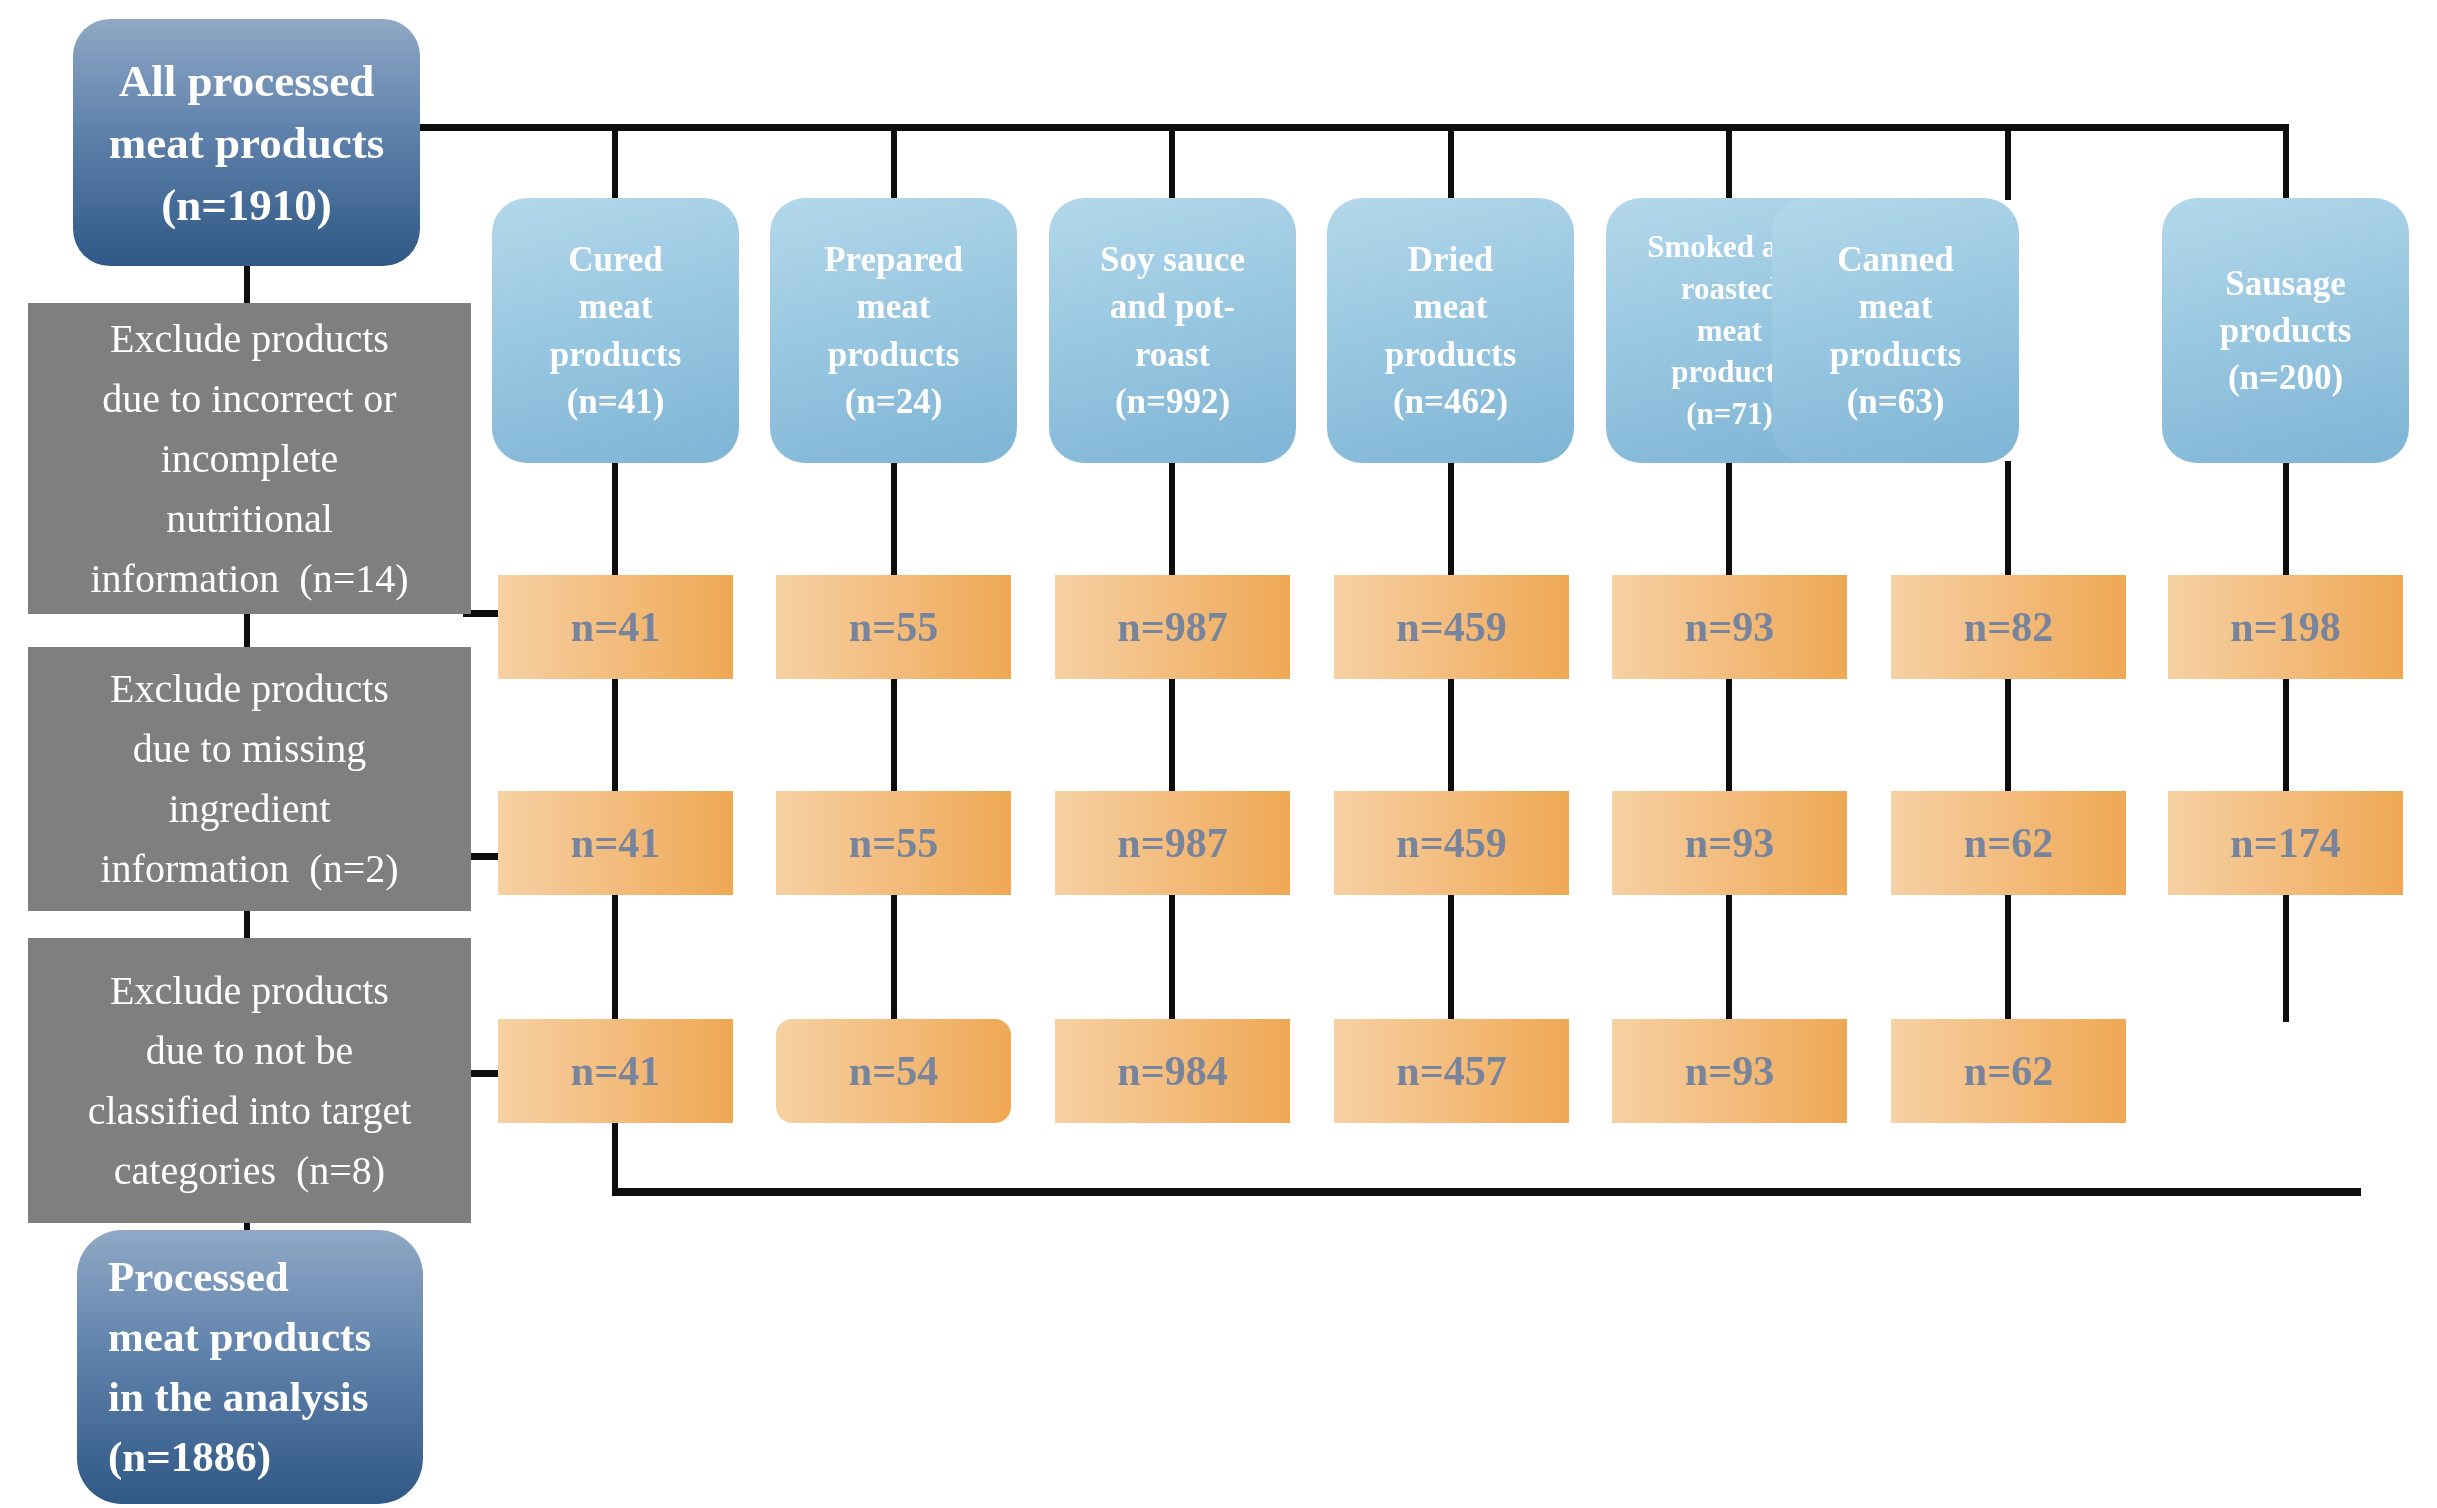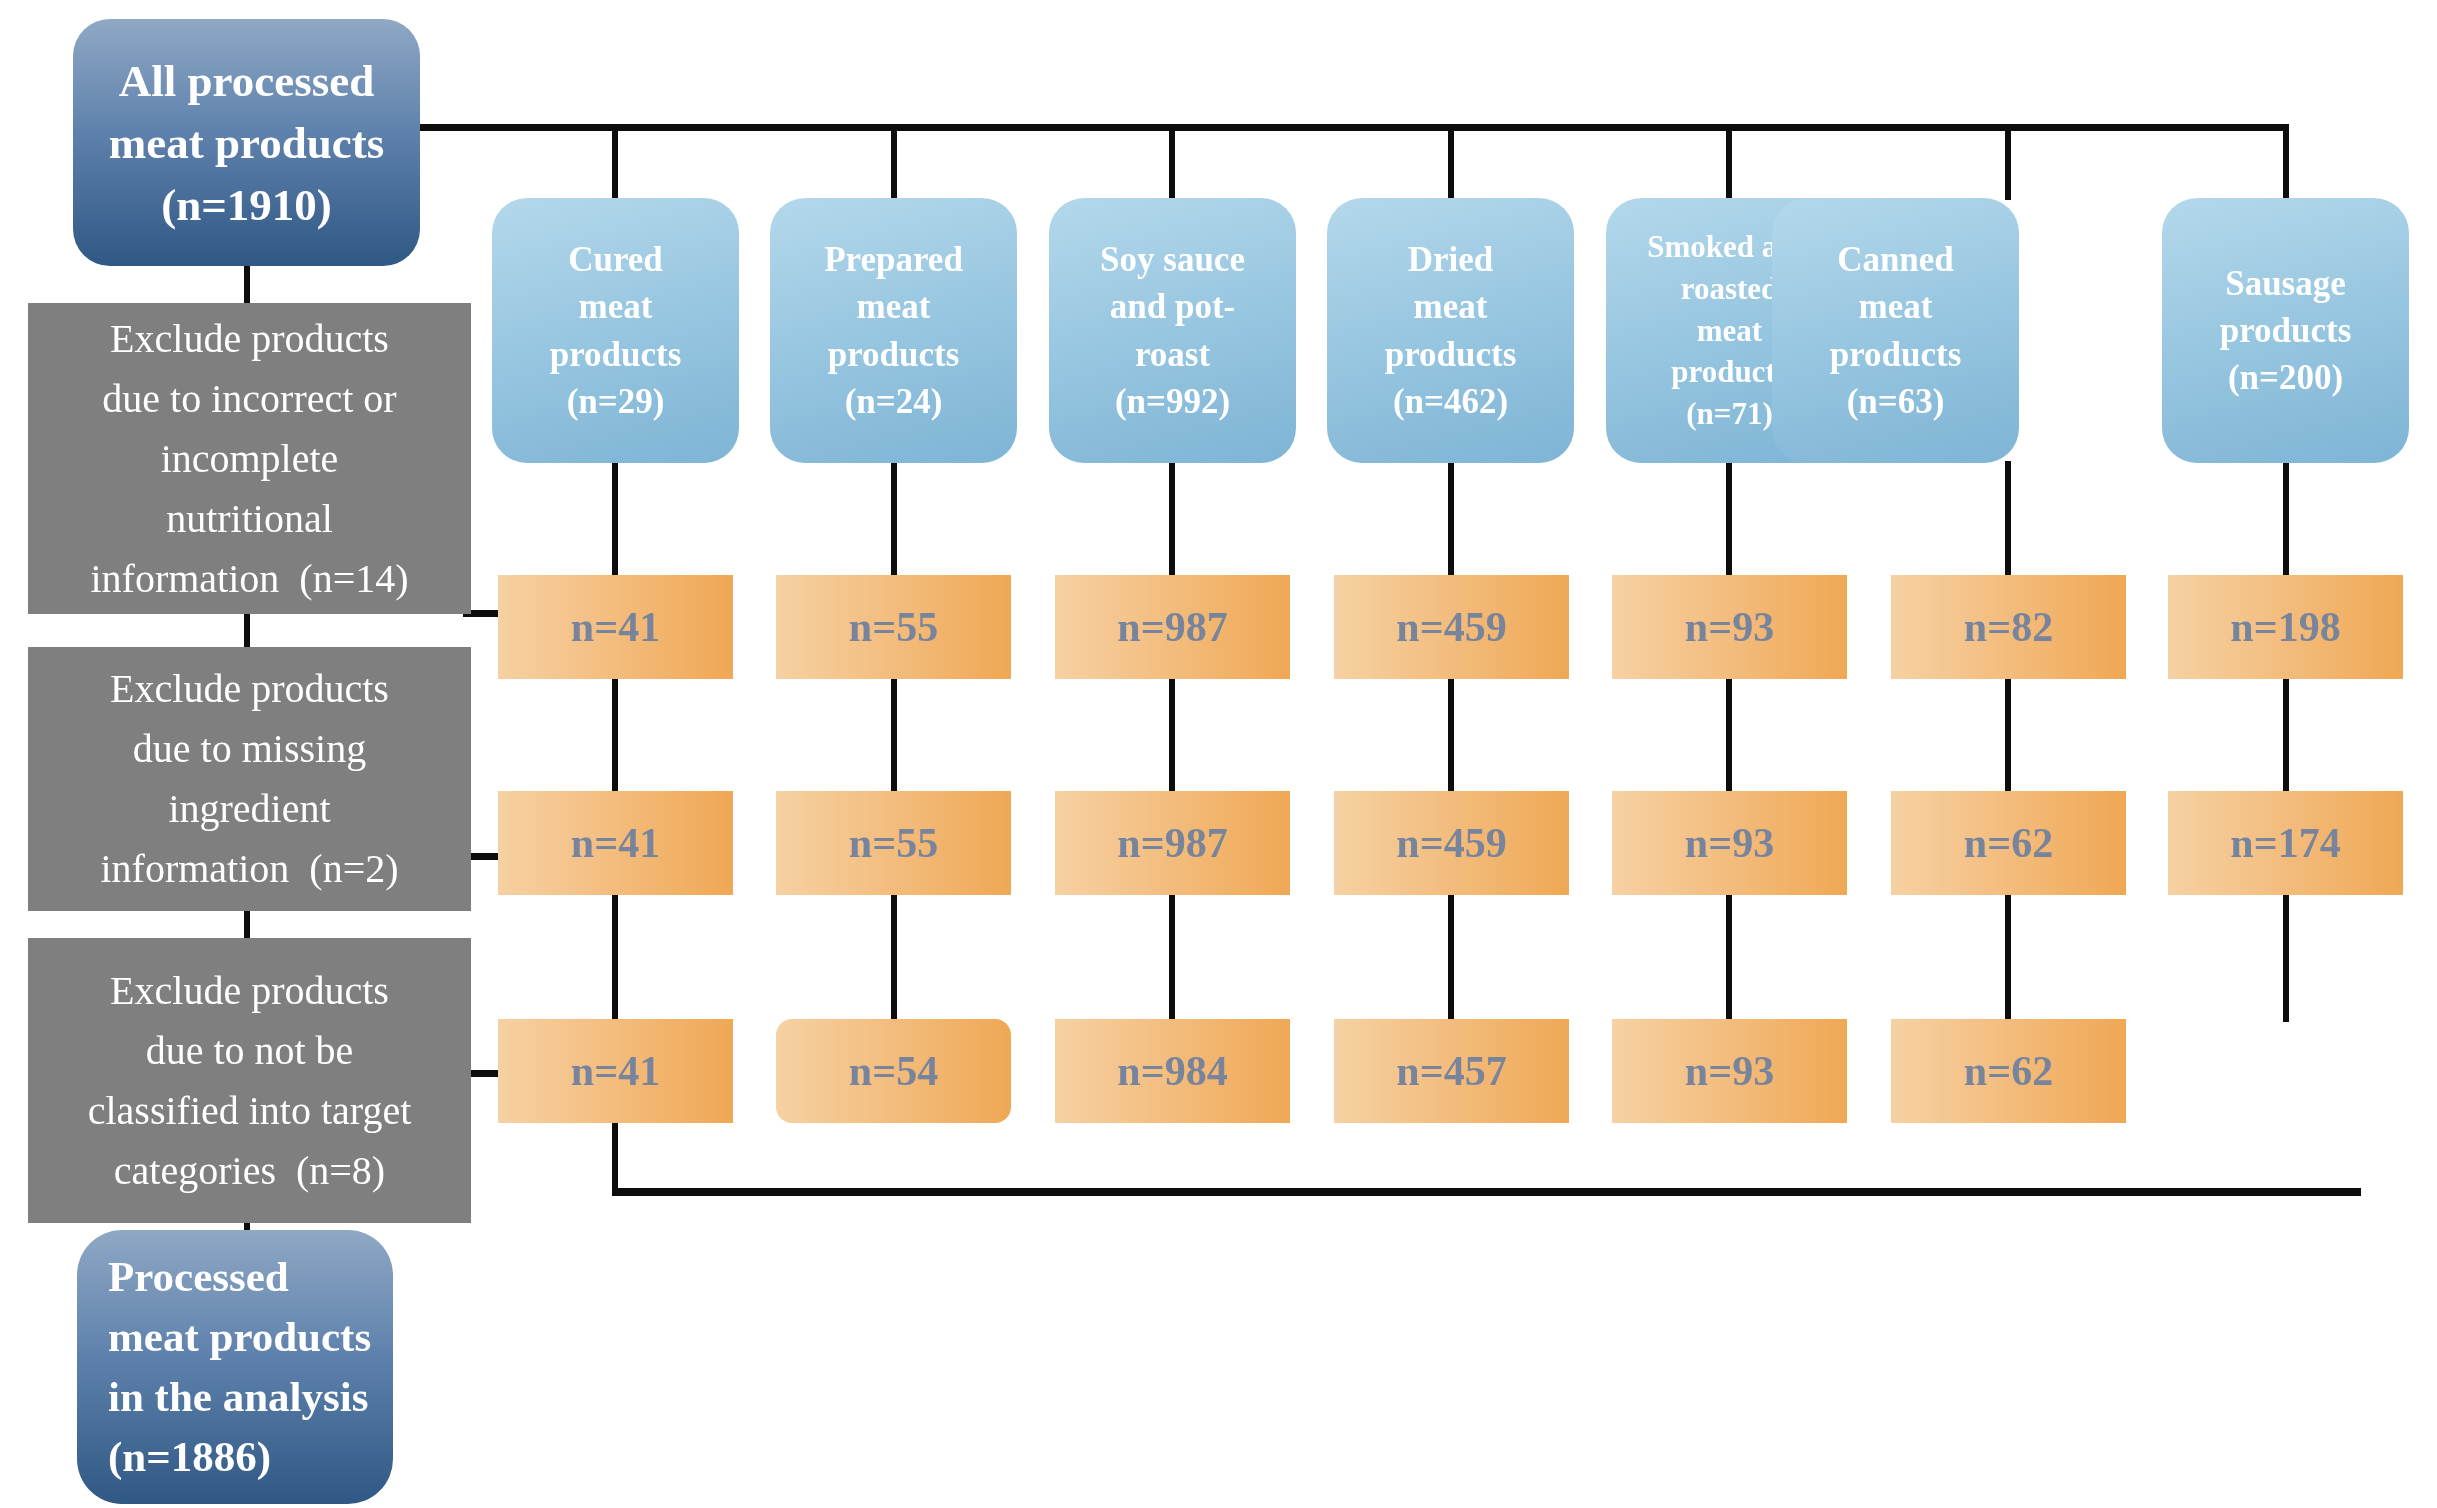--- a/index.html
+++ b/index.html
@@ -9,21 +9,21 @@
   .line{position:absolute;background:#0d0d0d;}
   .hline{height:7px;}
   .vline{width:6.2px;}
 
   .box{position:absolute;display:flex;align-items:center;justify-content:center;
        text-align:center;white-space:pre-line;box-sizing:border-box;}
 
   .blue-dark{background:linear-gradient(180deg,#8fa8c5 0%,#5f82ac 45%,#2f5884 100%);
              color:#ffffff;font-weight:bold;border-radius:37px;}
   .root-box{left:73px;top:19.3px;width:347px;height:247px;font-size:45px;line-height:1.38;}
-  .final-box{left:77px;top:1230px;width:316px;height:274px;font-size:43px;line-height:1.40;
+  .final-box{left:77px;top:1230px;width:346px;height:274px;font-size:43px;line-height:1.40;
              border-radius:45px;justify-content:flex-start;text-align:left;padding-left:31px;}
 
   .gray-box{background:#7f7f7f;color:#ffffff;font-size:40px;line-height:1.50;font-weight:normal;
             left:28px;width:443px;}
   .gray-1{top:303px;height:311px;}
   .gray-2{top:647px;height:264px;}
   .gray-3{top:938px;height:285px;}
 
   .cat-box{background:linear-gradient(165deg,#b4d8eb 0%,#97c6e0 50%,#7eb4d5 100%);
            color:#ffffff;font-weight:bold;font-size:35px;line-height:1.35;
@@ -104,21 +104,21 @@
 categories&nbsp;&nbsp;(n=8)</div>
 
   <div class="box blue-dark final-box">Processed
 meat products
 in the analysis
 (n=1886)</div>
 
   <div class="box cat-box" style="left:492px;">Cured
 meat
 products
-(n=29)</div>
+(n=41)</div>
   <div class="box cat-box" style="left:770px;">Prepared
 meat
 products
 (n=24)</div>
   <div class="box cat-box" style="left:1049px;">Soy sauce
 and pot-
 roast
 (n=992)</div>
   <div class="box cat-box" style="left:1327px;">Dried
 meat

